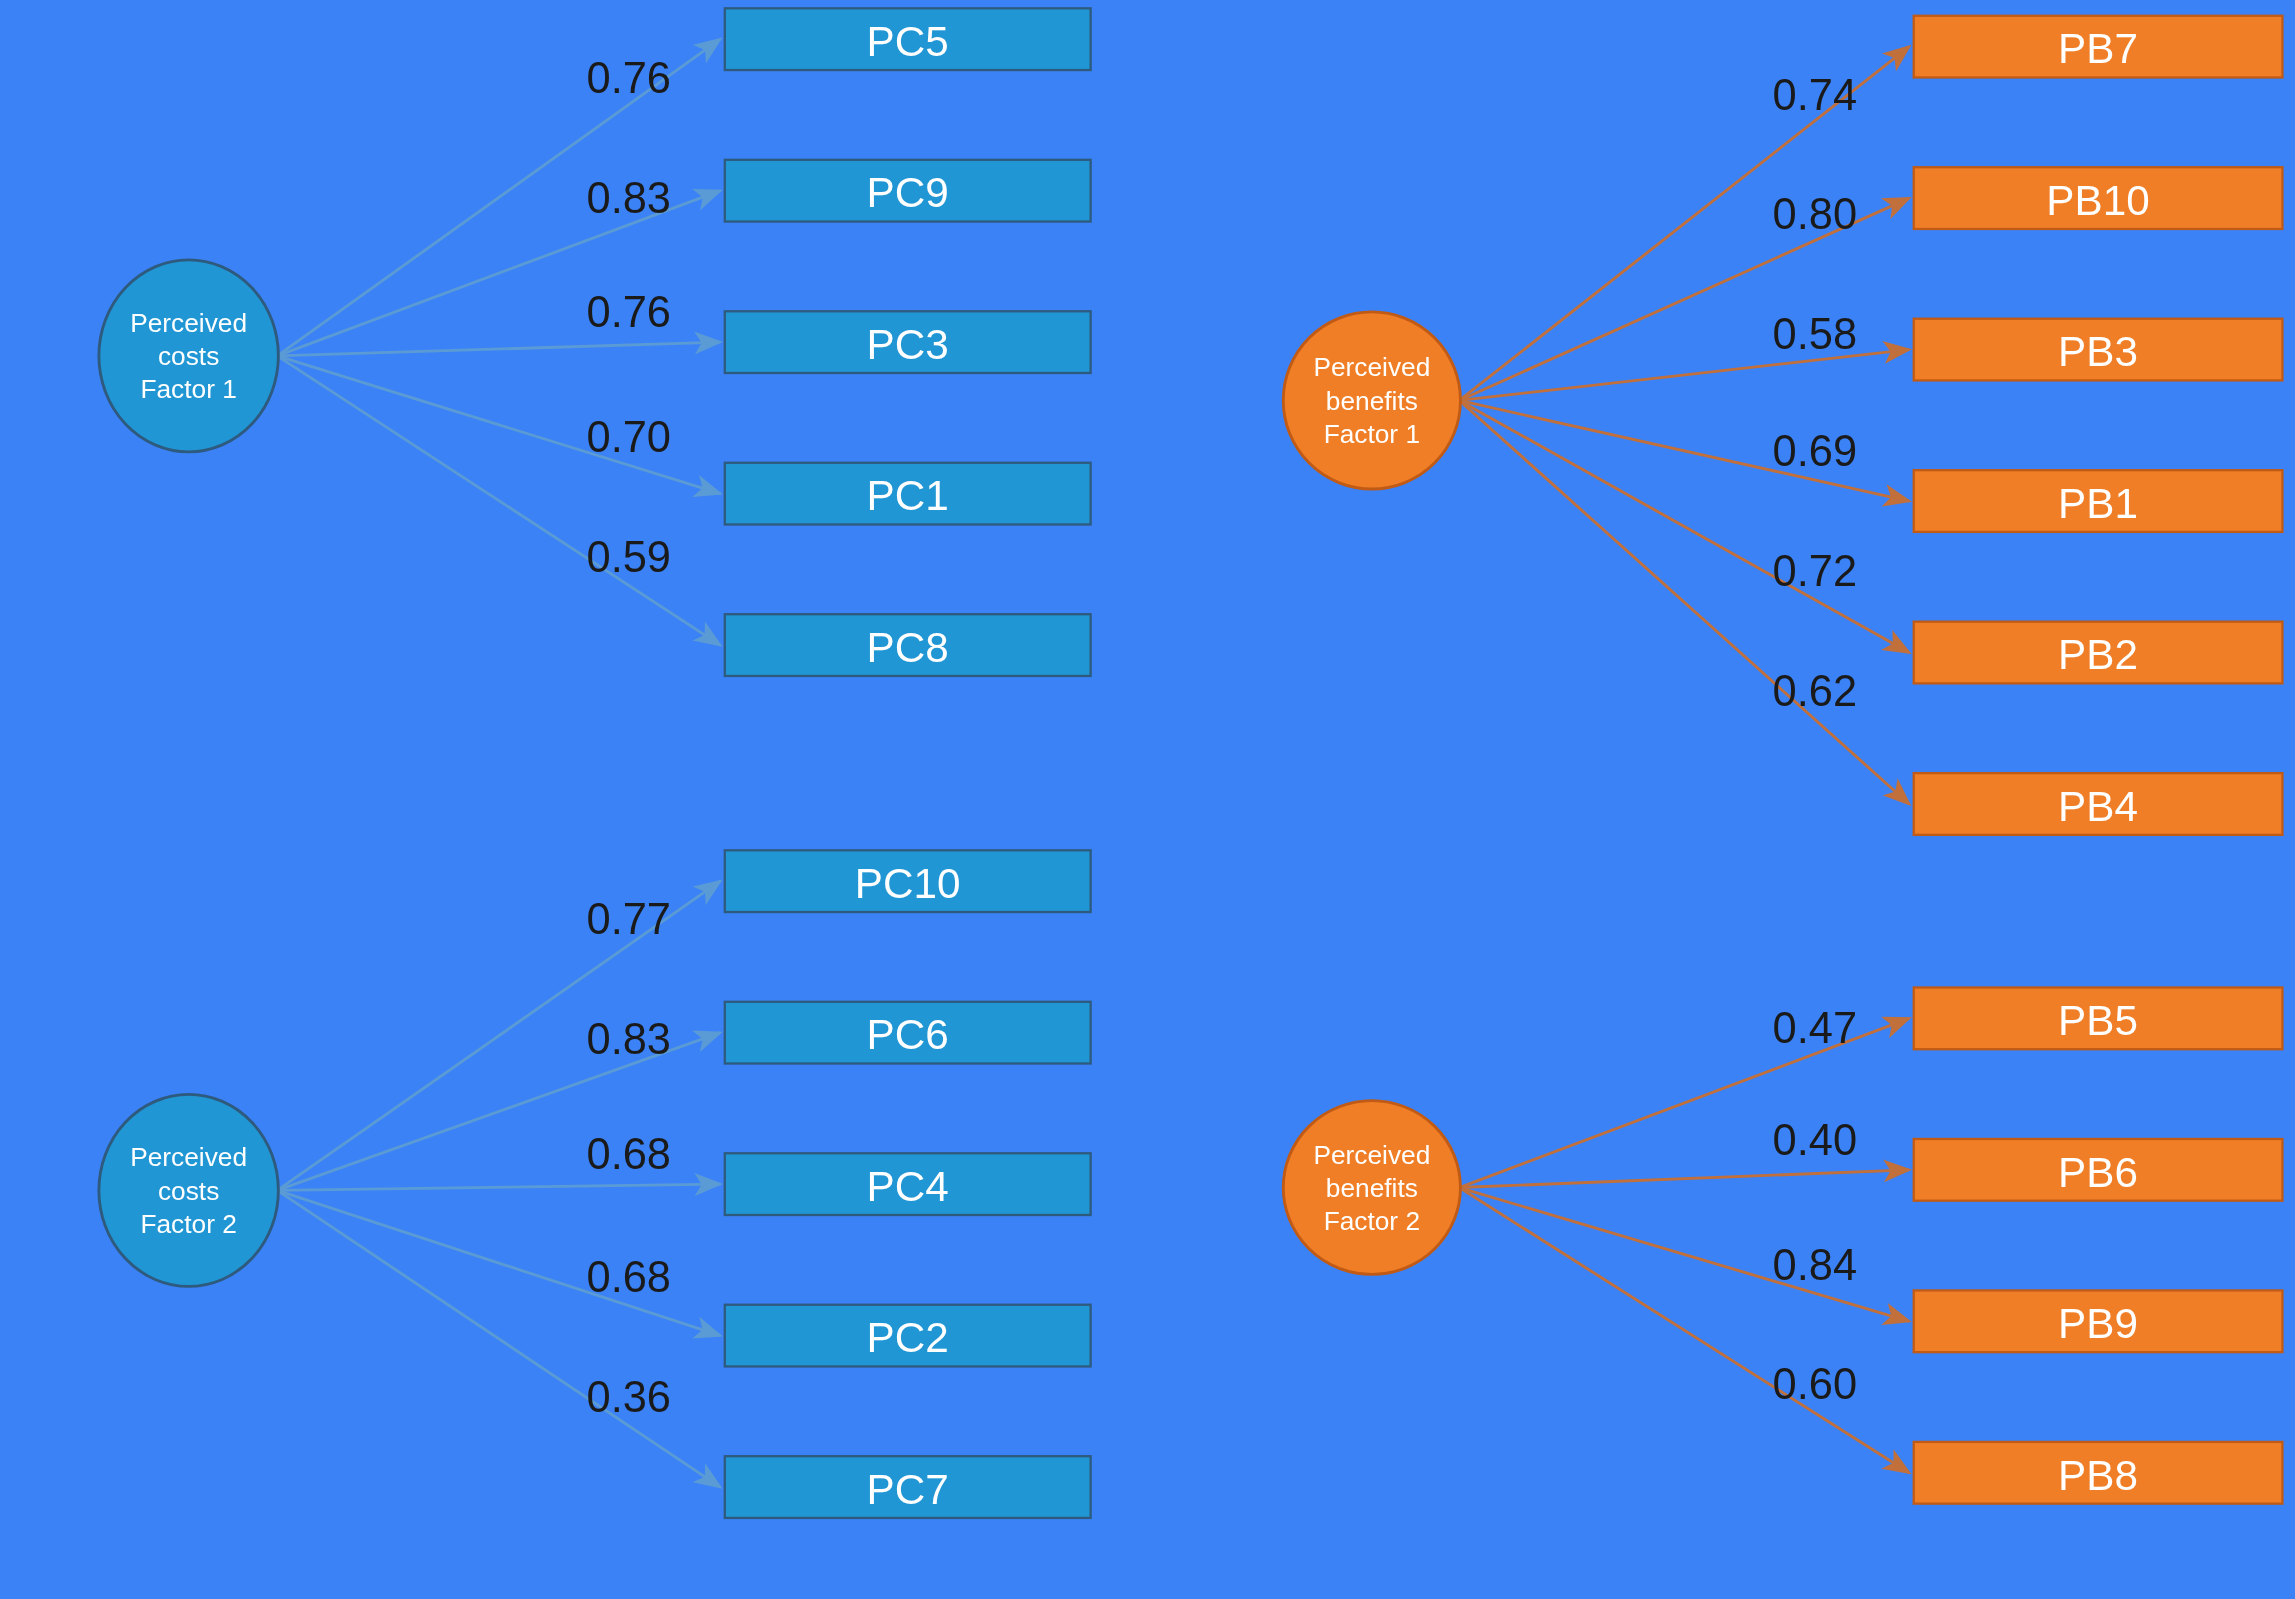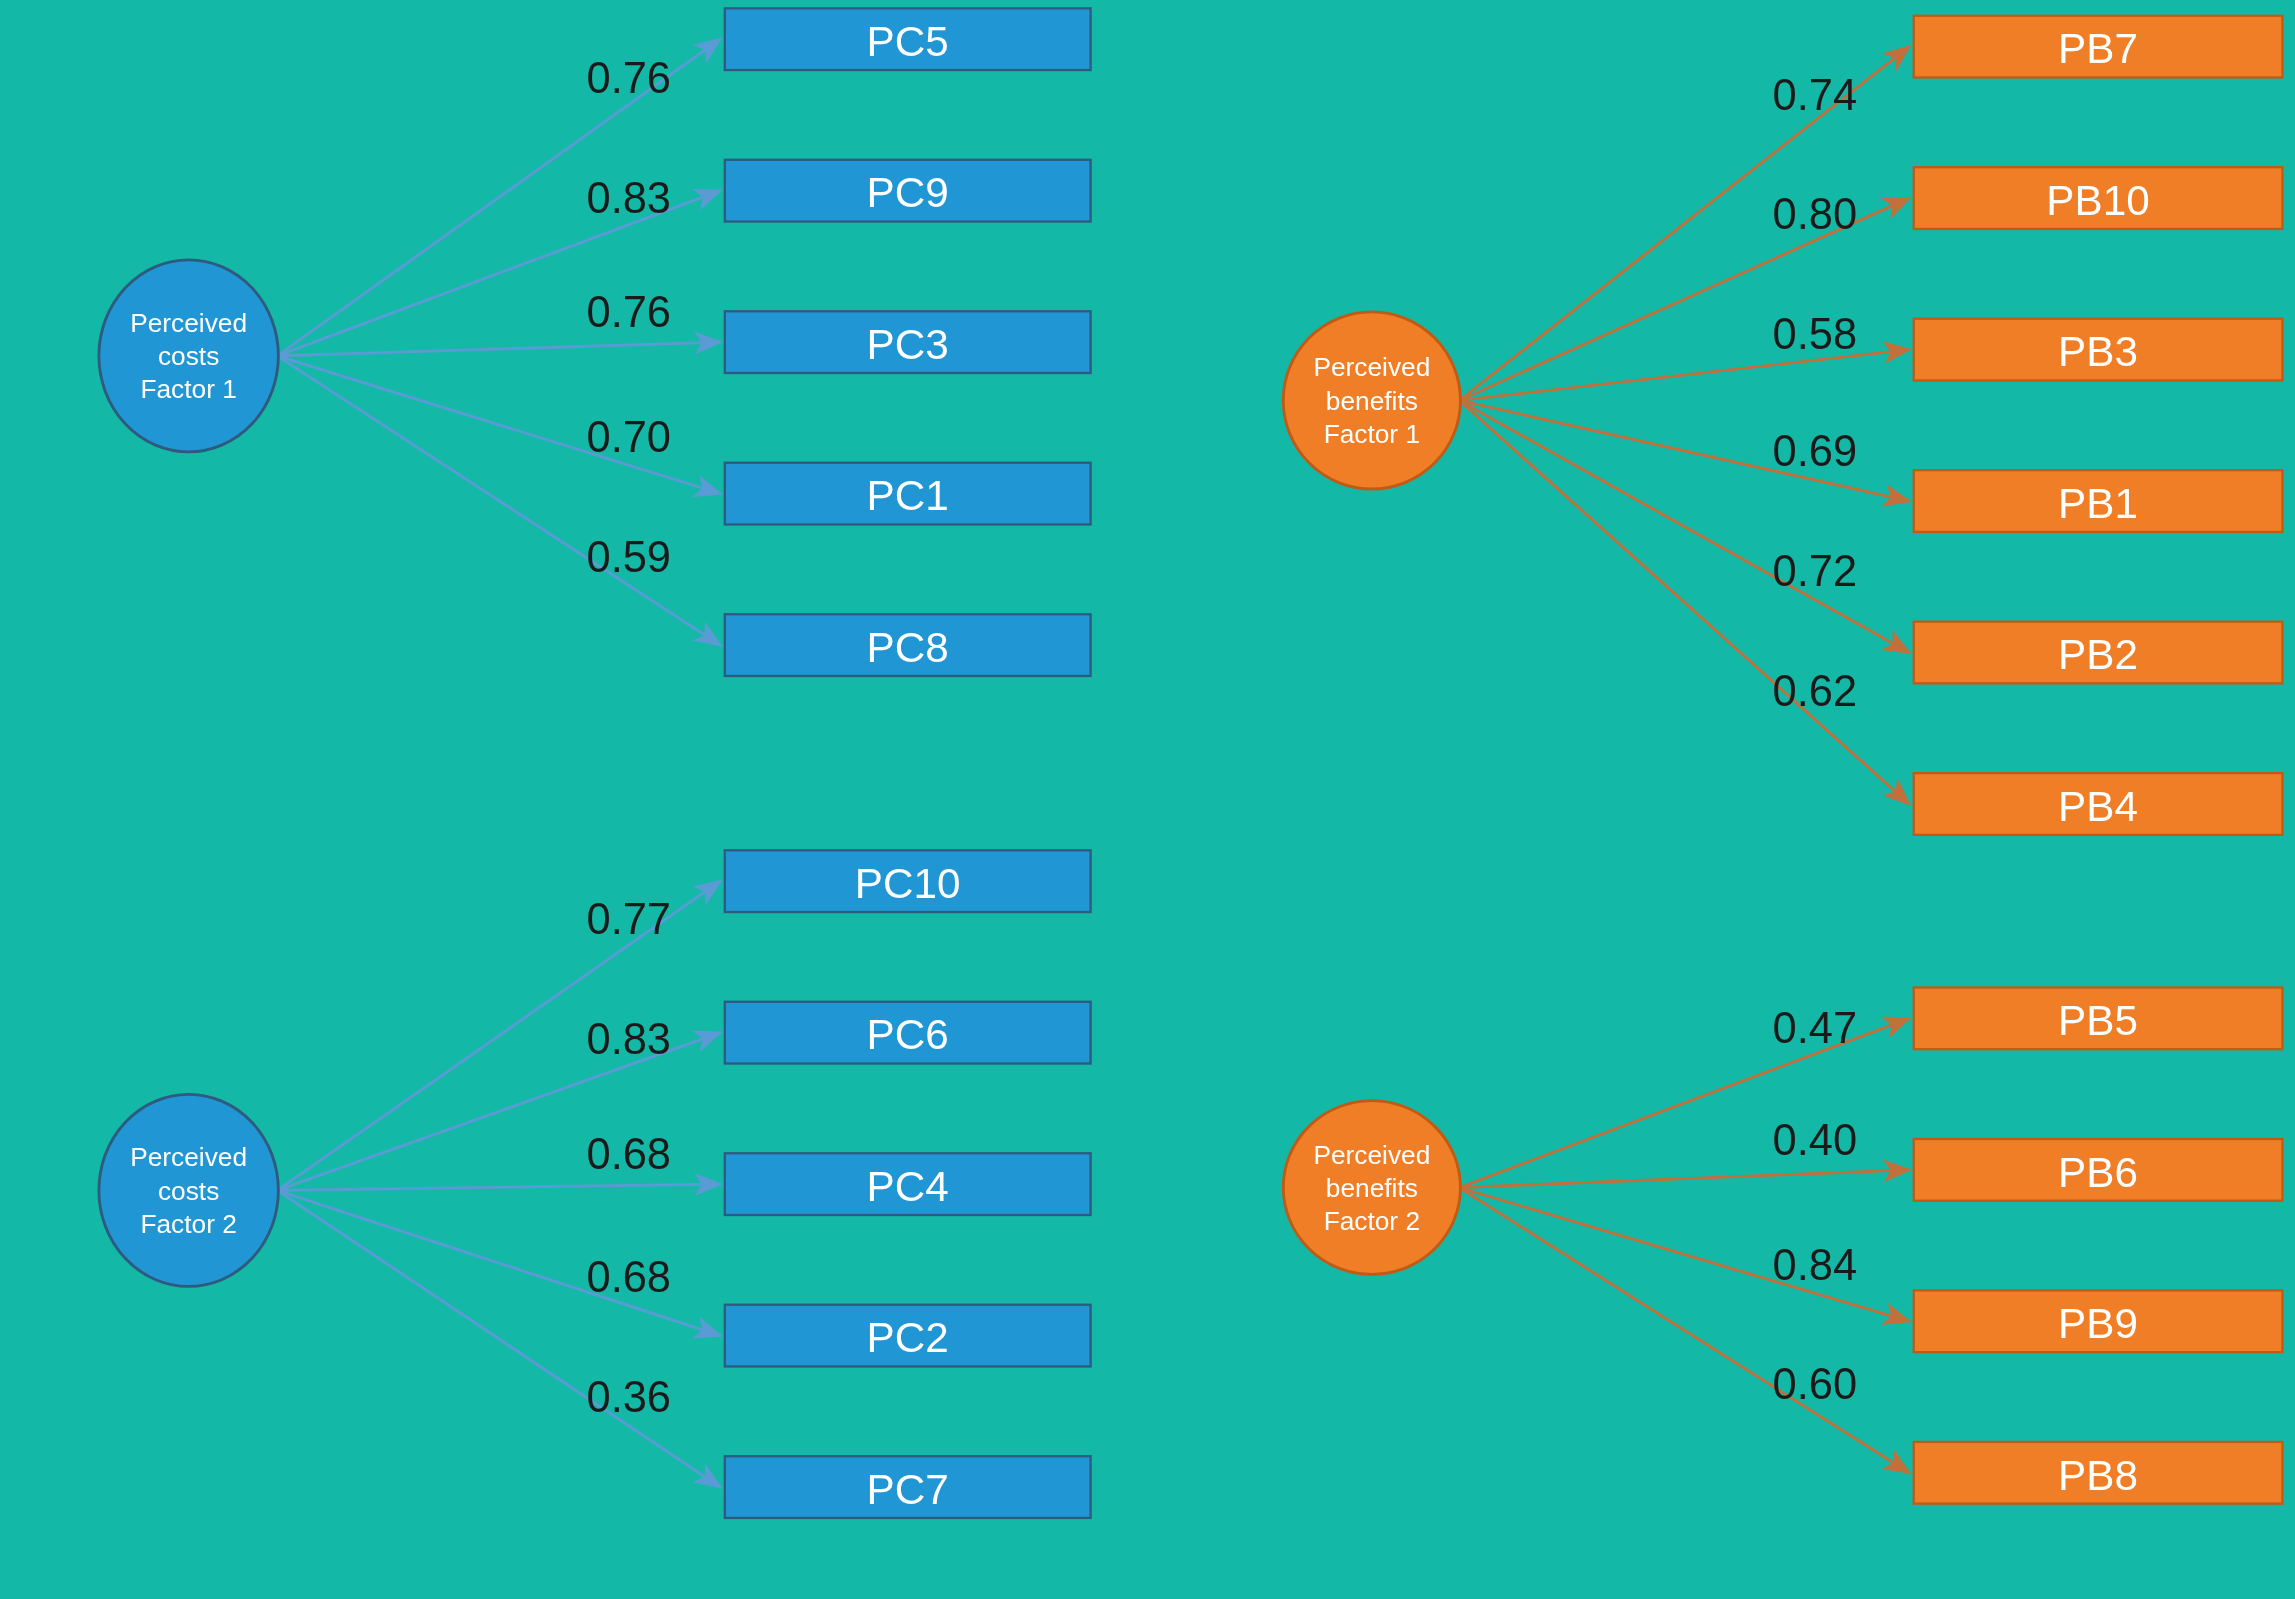--- a/index.html
+++ b/index.html
@@ -1,17 +1,17 @@
 <!DOCTYPE html>
 <html style="font-size:9.1px"><head>
 <meta charset="utf-8">
 <style>
   html,body{margin:0;padding:0;background:#ffffff;}
   body{font-family:"Liberation Sans","DejaVu Sans",sans-serif;}
-  #stage{position:relative;width:2295px;height:1600px;background:#14b8a6;overflow:hidden;}
+  #stage{position:relative;width:2295px;height:1600px;background:#3b82f6;overflow:hidden;}
   svg{display:block;width:2295px;height:1600px;}
   .node-box{stroke-width:4;}
   .node-circle{stroke-width:5;}
   .box-label{font-family:"Liberation Sans","DejaVu Sans",sans-serif;font-size:74px;fill:#ffffff;text-anchor:middle;dominant-baseline:central;}
   .circ-label{font-family:"Liberation Sans","DejaVu Sans",sans-serif;font-size:46px;fill:#ffffff;text-anchor:middle;}
   .load-label{font-family:"Liberation Sans","DejaVu Sans",sans-serif;font-size:76px;fill:#1a1a1a;text-anchor:middle;dominant-baseline:central;}
 </style>
 </head>
 <body>
 

